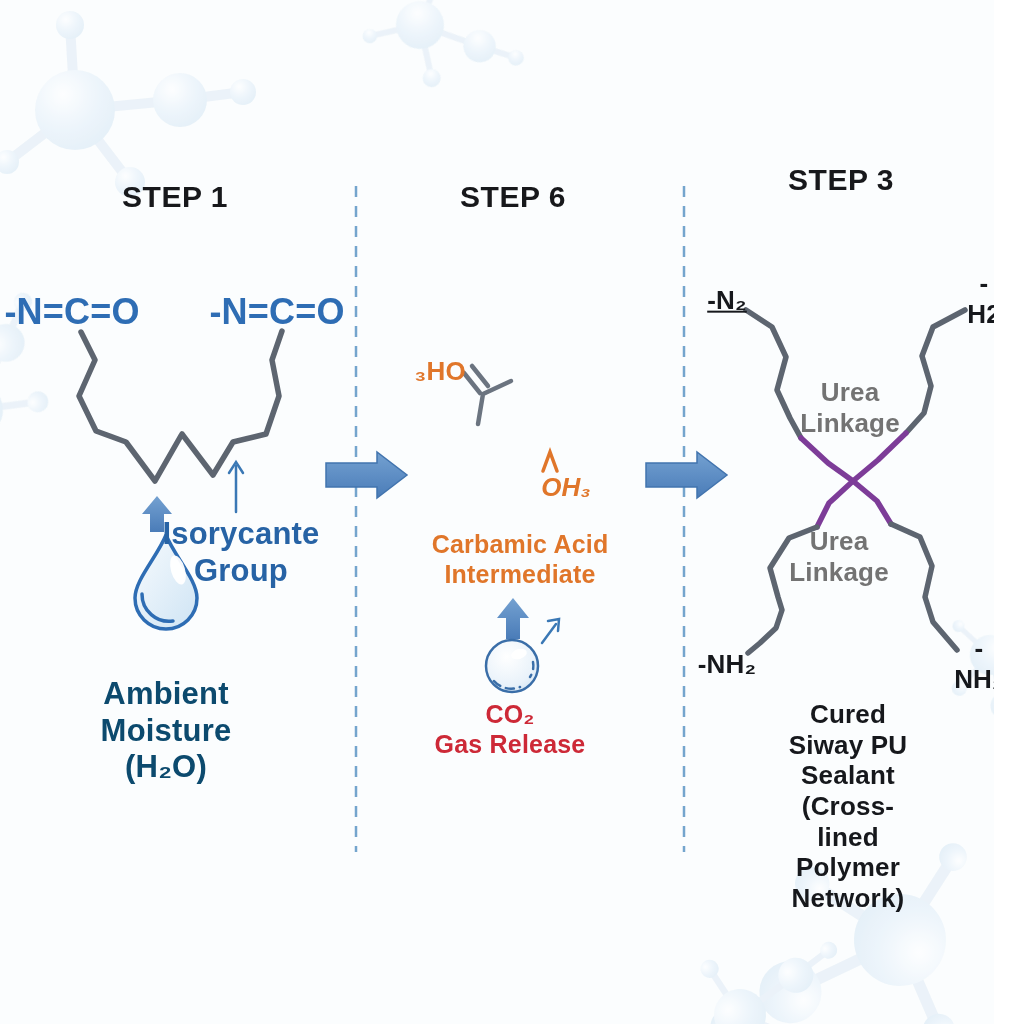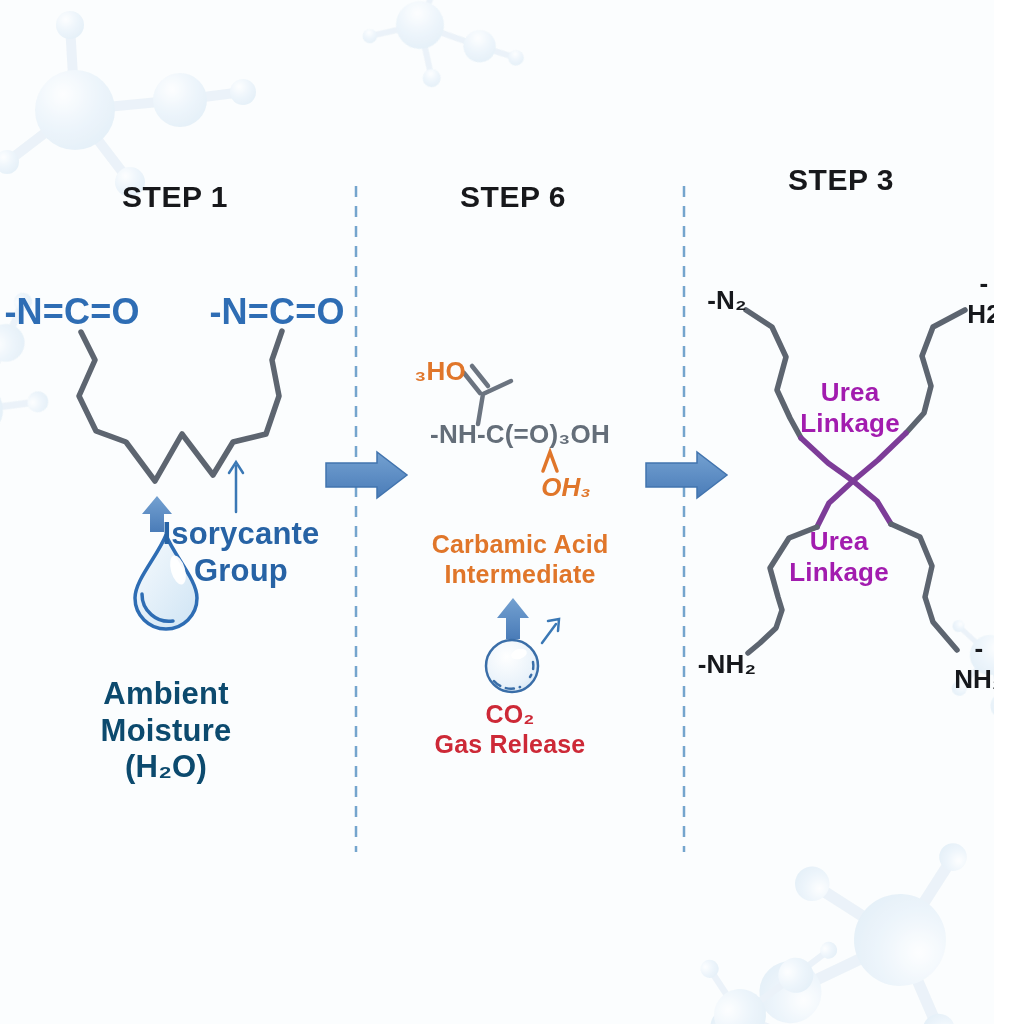--- a/index.html
+++ b/index.html
@@ -20,21 +20,21 @@
     line-height:1.18;
     letter-spacing:.2px;
   }
   .step-title{font-size:30px;color:#17181b;letter-spacing:.5px;}
   .blue{color:#2e6db4;}
   .deepblue{color:#2763a5;}
   .green{color:#0c4a6e;margin-top:47px;}
   .gray{color:#646e79;}
   .orange{color:#e0762a;}
   .red{color:#cd2937;}
-  .purple{color:#a21caf;}
+  .purple{color:#737373;}
   .dark{color:#16181c;}
   .f27{font-size:36px;}
   .f26{font-size:26px;}
   .f25{font-size:25px;}
   .f24{font-size:31px;}
 </style>
 </head>
 <body>
 
 <div id="canvas">
@@ -145,27 +145,29 @@
 
   <div class="label blue f27" style="left:72px;top:312px;">-N=C=O</div>
   <div class="label blue f27" style="left:277px;top:312px;">-N=C=O</div>
   <div class="label deepblue f24" style="left:241px;top:553px;">Isorycante
 Group</div>
   <div class="label green f24" style="left:166px;top:684px;">Ambient
 Moisture
 (H₂O)</div>
 
   <div class="label orange f26" style="left:440px;top:363px;margin-top:8px;">₃HO</div>
-  <div class="label gray f26" style="left:520px;top:434px;">-NH-C(=O)₃OH</div>
   <div class="label orange f26" style="left:566px;top:487px;font-style:italic;">OH₃</div>
   <div class="label orange f25" style="left:520px;top:559px;">Carbamic Acid
 Intermediate</div>
   <div class="label red f25" style="left:510px;top:729px;">CO₂
 Gas Release</div>
 
-  <div class="label dark f26" style="left:727px;top:300px;">-N₂</div>
+  <div class="label dark f26" style="left:727px;top:300px;text-decoration:underline;">-N₂</div>
   <div class="label dark f26" style="left:984px;top:299px;">-H2</div>
   <div class="label purple f26" style="left:850px;top:408px;">Urea Linkage</div>
   <div class="label purple f26" style="left:839px;top:557px;">Urea Linkage</div>
   <div class="label dark f26" style="left:727px;top:664px;">-NH₂</div>
   <div class="label dark f26" style="left:979px;top:664px;">-NH₂</div>
+  <div class="label dark f26" style="left:848px;top:806px;">Cured Siway PU Sealant
+(Cross-lined
+Polymer Network)</div>
 
 </div>
 
 </body></html>

